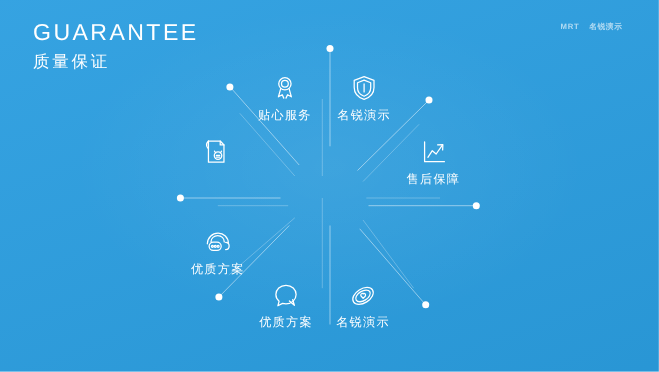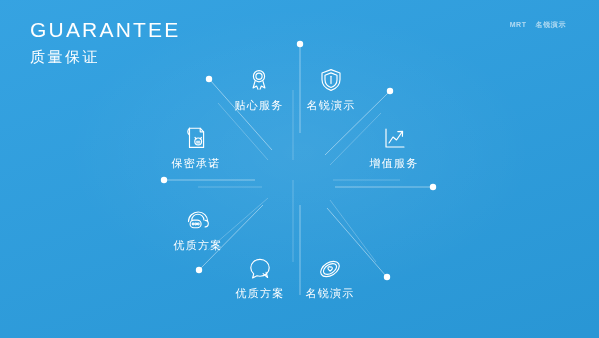--- a/index.html
+++ b/index.html
@@ -200,32 +200,31 @@
         <path d="M5.5 3.2 H16.2 L19.6 6.8 V22.4 H5.5 Z"></path>
         <path d="M16.2 3.2 V6.8 H19.6"></path>
         <path d="M5.5 3.2 C3.4 5.4 3.4 8.1 5.5 10.2"></path>
         <circle cx="14.2" cy="16.4" r="3.4"></circle>
         <path d="M12.1 14.1 L11 12.4"></path>
         <path d="M16.3 14.1 L17.4 12.4"></path>
         <line x1="12.6" y1="16.2" x2="15.8" y2="16.2"></line>
         <line x1="12.6" y1="17.8" x2="15.8" y2="17.8"></line>
       </svg>
     </div>
-    <div class="lbl">保密承诺</div>
   </div>
 
   <div class="svc" style="left:394px; top:121px;">
     <div class="ico">
       <svg width="25" height="25" viewBox="0 0 25 25">
         <polyline points="4,3 4,21 22,21"></polyline>
         <polyline points="7,17 11,11 14.5,14 20,6.2"></polyline>
         <polyline points="15.8,5.6 20.6,5.4 20.4,10.3"></polyline>
       </svg>
     </div>
-    <div class="lbl">增值服务</div>
+    <div class="lbl">售后保障</div>
   </div>
 
   <div class="svc" style="left:198px; top:203px;">
     <div class="ico">
       <svg width="26" height="25" viewBox="0 0 26 25">
         <path d="M3.5 13.6 C3.5 8.1 8 4 13.2 4 C18.4 4 22.6 7.9 22.6 13.1"></path>
         <path d="M6.8 11.9 C6.8 8.6 9.6 6.2 12.9 6.2 C16.2 6.2 18.9 8.6 18.9 11.9"></path>
         <rect x="5.1" y="12.1" width="11" height="7.6" rx="3.8"></rect>
         <circle cx="8.1" cy="15.9" r="0.9"></circle>
         <circle cx="10.7" cy="15.9" r="0.9"></circle>

